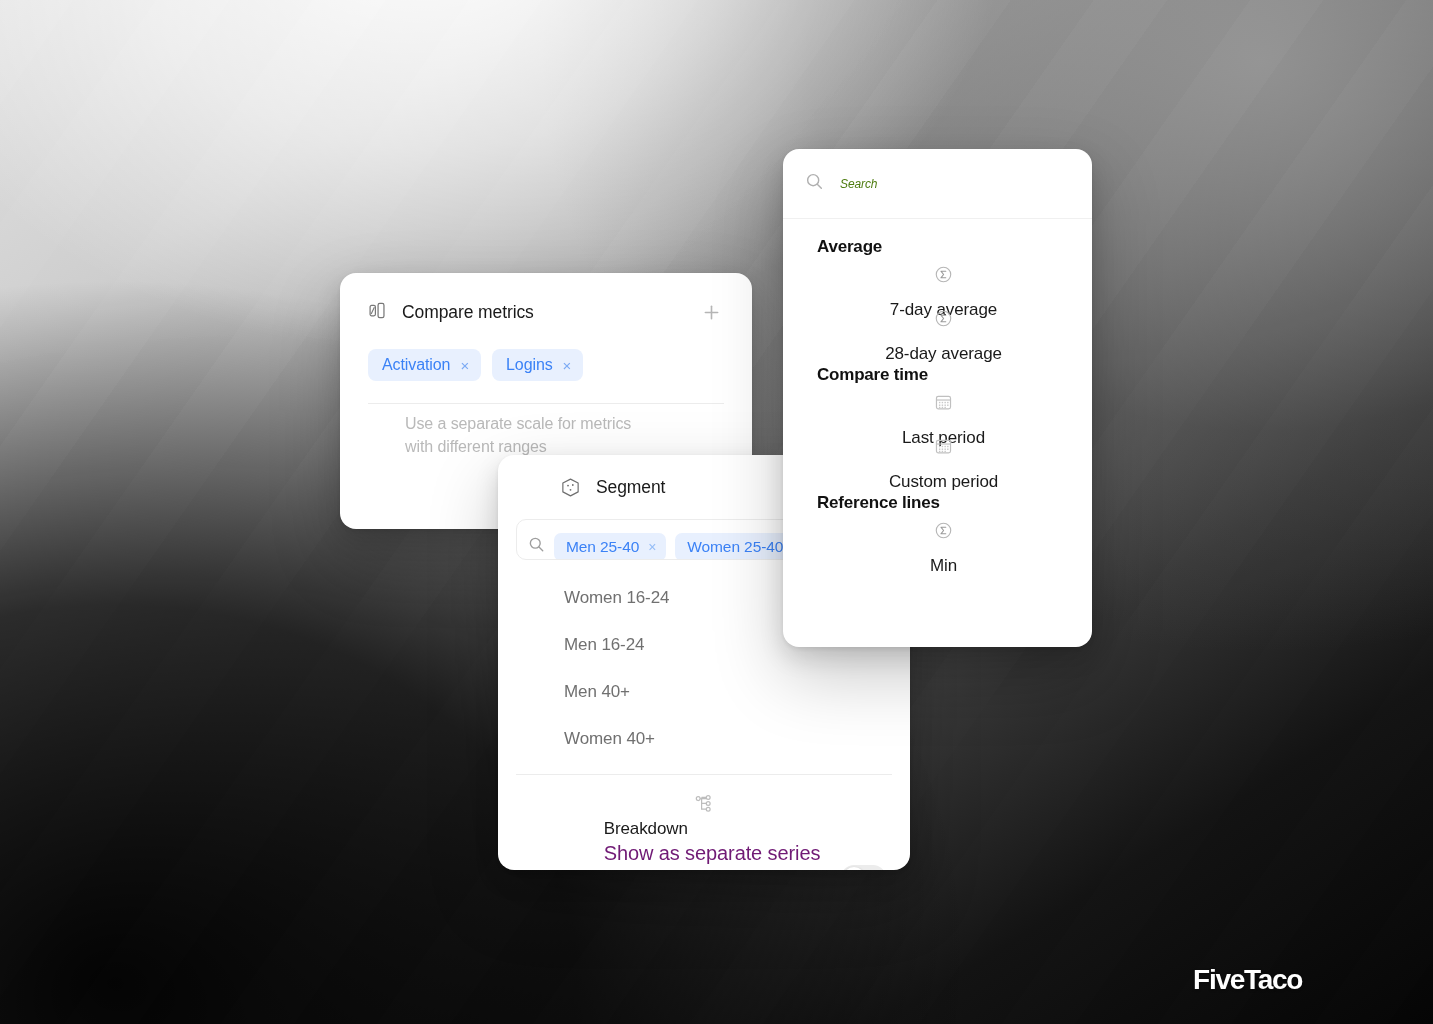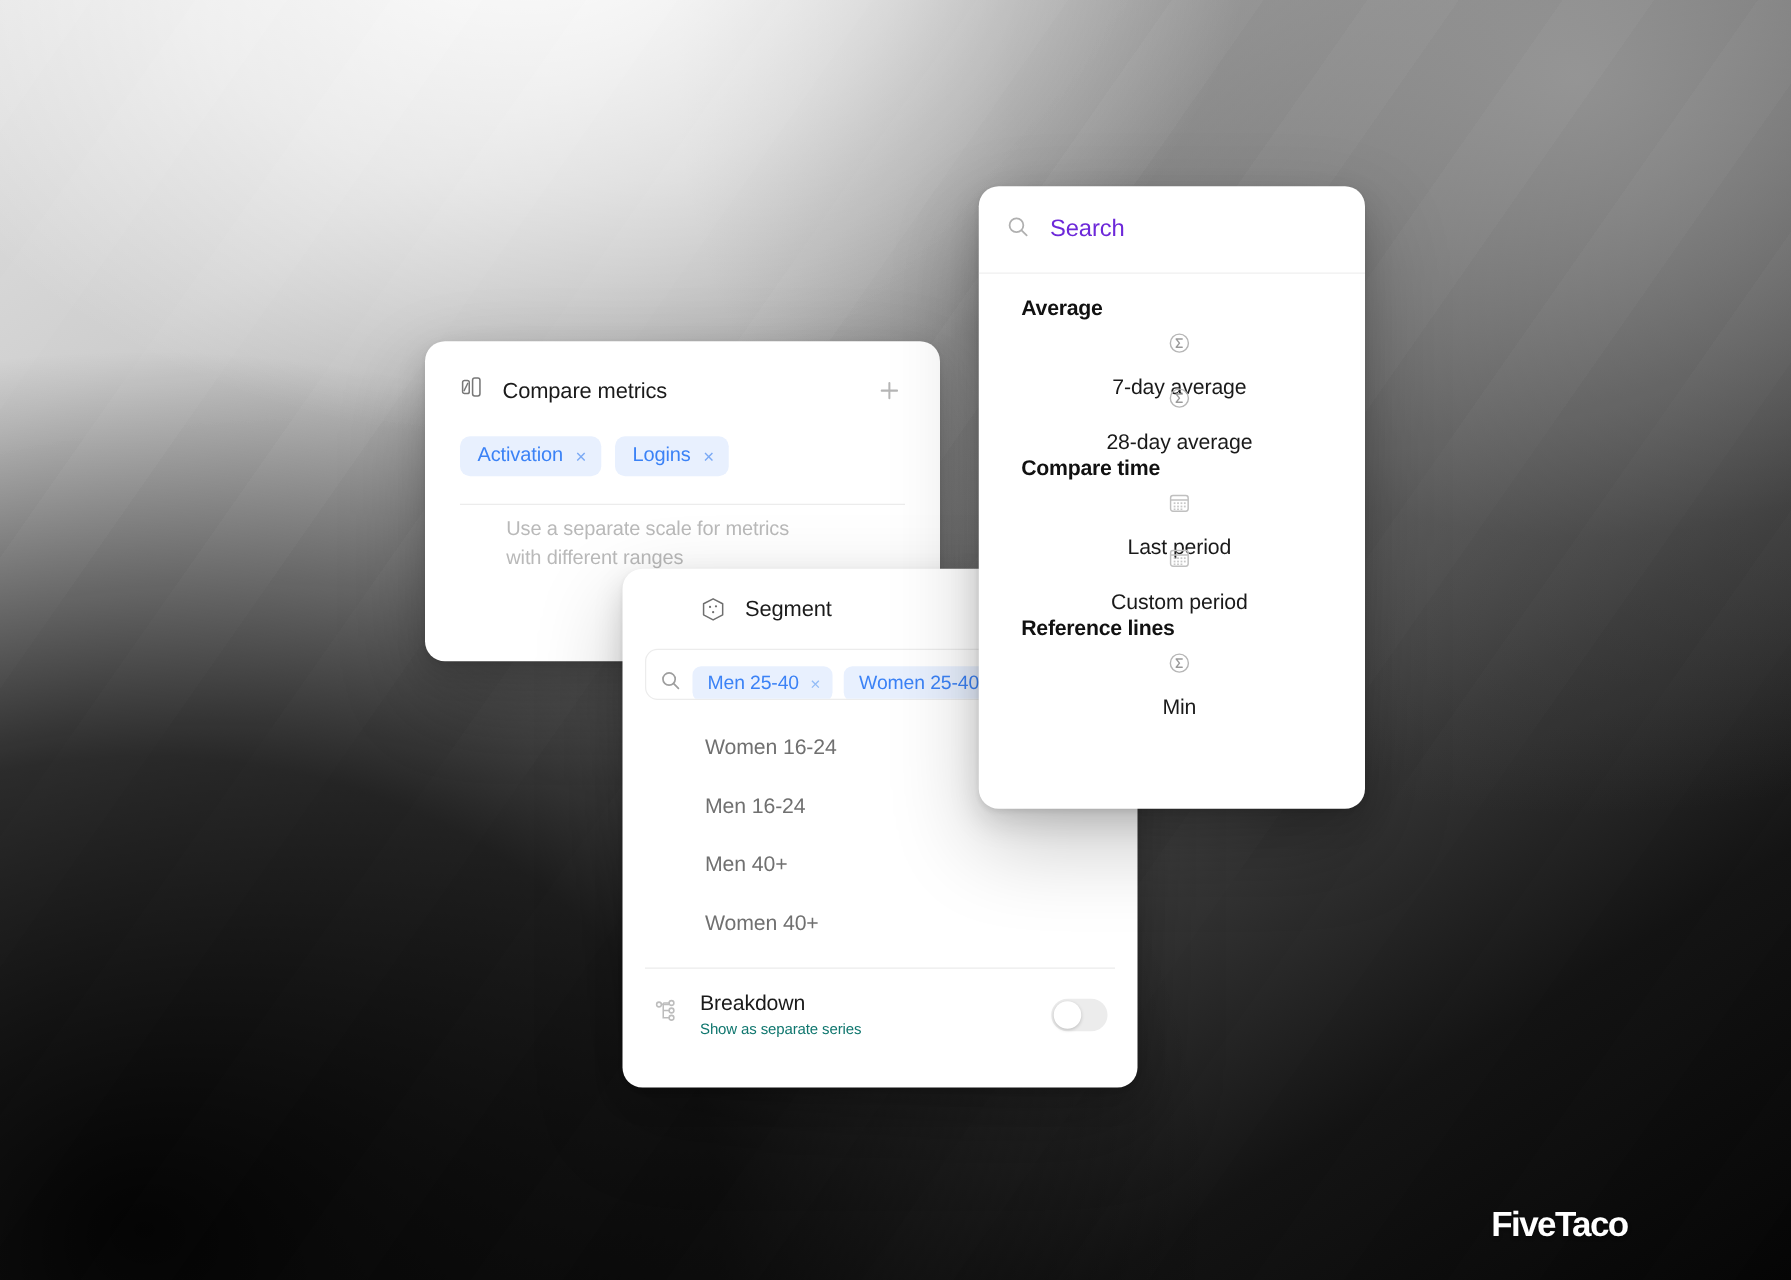--- a/index.html
+++ b/index.html
@@ -199,30 +199,31 @@
   }
   .sg-divider {
     height: 1px;
     background: #ececec;
     margin: 12px 18px 0 18px;
   }
   .sg-breakdown {
     display: flex;
     align-items: center;
     padding: 18px 24px 0 24px;
+    flex-direction: column;
   }
   .bd-texts { margin-left: 16px; }
   .bd-title {
     font-size: 17px;
     color: #1a1a1a;
     letter-spacing: -0.1px;
   }
   .bd-sub {
-    font-size: 12px;
-    color: #0f766e;
+    font-size: 20px;
+    color: #701a75;
     margin-top: 3px;
     letter-spacing: -0.1px;
   }
   .toggle {
     margin-left: auto;
     width: 45px;
     height: 26px;
     border-radius: 13px;
     background: #ececec;
     position: relative;
@@ -251,23 +252,24 @@
   }
   .mn-search {
     height: 70px;
     display: flex;
     align-items: center;
     padding: 0 22px;
     gap: 16px;
     border-bottom: 1px solid #f0f0f0;
   }
   .mn-search-placeholder {
-    font-size: 19px;
-    color: #6d28d9;
-    letter-spacing: -0.1px;
+    font-size: 12px;
+    color: #4d7c0f;
+    letter-spacing: -0.1px;
+    font-style: italic;
   }
   .mn-body { padding: 18px 0 0 0; margin-left: 12px; }
   .mn-section-title {
     font-size: 17px;
     font-weight: bold;
     color: #111111;
     padding: 0 22px;
     margin: 12px 0 8px 0;
     letter-spacing: -0.2px;
   }

